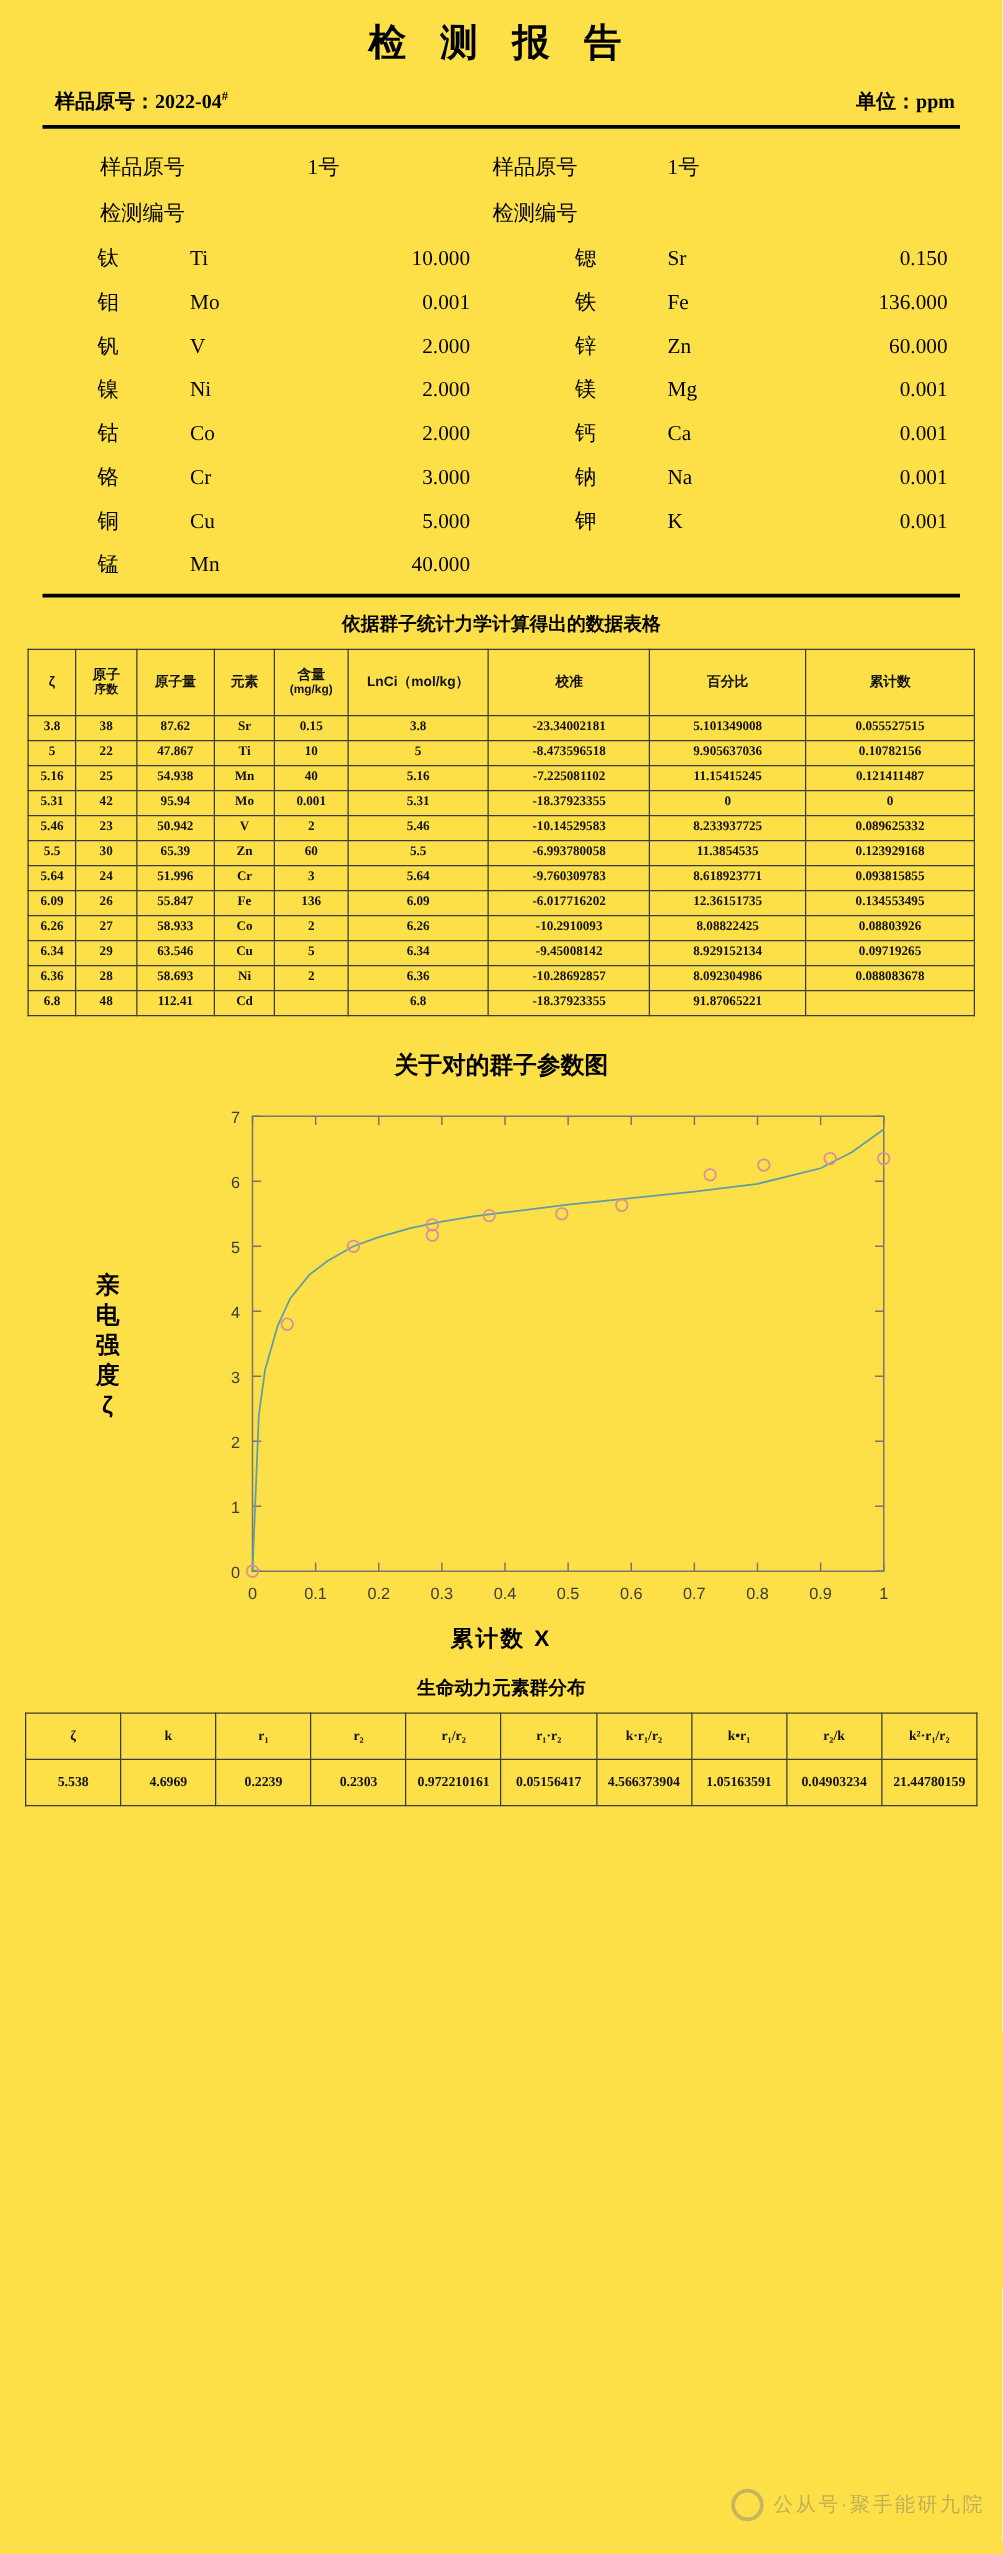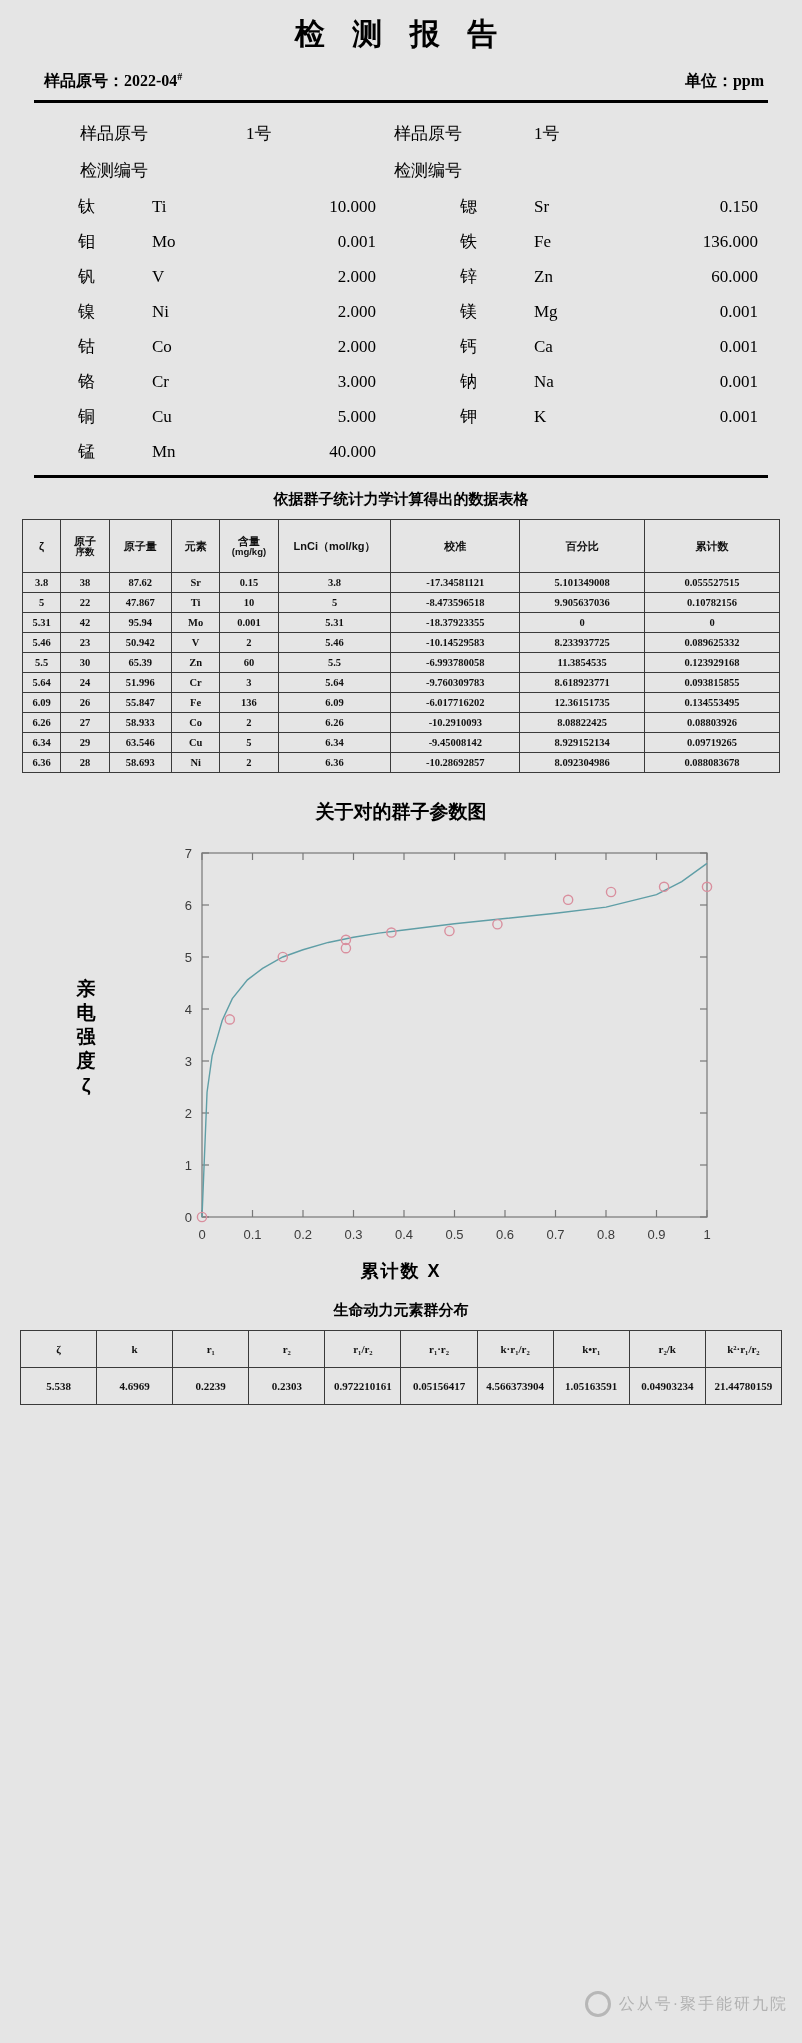--- a/index.html
+++ b/index.html
@@ -2,21 +2,21 @@
 <html><head>
 <meta charset="utf-8">
 <style>
   html,body{margin:0;padding:0;background:#ffffff;}
   body{
     width:802px;
     font-family:"Liberation Serif","DejaVu Serif",serif;
     color:#000;
     -webkit-font-smoothing:antialiased;
   }
-  .page{position:relative;width:802px;height:2043px;overflow:hidden;background:#e5e5e5;}
+  .page{position:relative;width:802px;height:2043px;overflow:hidden;background:#fde047;}
 
   
   .report-title{
     text-align:center;
     font-size:30px;
     font-weight:bold;
     letter-spacing:10px;
     padding-top:14px;
     font-family:"Liberation Serif","DejaVu Serif",serif;
   }
@@ -301,36 +301,47 @@
         </tr>
     </thead>
     <tbody id="data-body">
         <tr>
           <td>3.8</td>
           <td>38</td>
           <td>87.62</td>
           <td>Sr</td>
           <td>0.15</td>
           <td>3.8</td>
-          <td>-17.34581121</td>
+          <td>-23.34002181</td>
           <td>5.101349008</td>
           <td>0.055527515</td>
         </tr>
         <tr>
           <td>5</td>
           <td>22</td>
           <td>47.867</td>
           <td>Ti</td>
           <td>10</td>
           <td>5</td>
           <td>-8.473596518</td>
           <td>9.905637036</td>
           <td>0.10782156</td>
         </tr>
         <tr>
+          <td>5.16</td>
+          <td>25</td>
+          <td>54.938</td>
+          <td>Mn</td>
+          <td>40</td>
+          <td>5.16</td>
+          <td>-7.225081102</td>
+          <td>11.15415245</td>
+          <td>0.121411487</td>
+        </tr>
+        <tr>
           <td>5.31</td>
           <td>42</td>
           <td>95.94</td>
           <td>Mo</td>
           <td>0.001</td>
           <td>5.31</td>
           <td>-18.37923355</td>
           <td>0</td>
           <td>0</td>
         </tr>
@@ -403,20 +414,31 @@
         <tr>
           <td>6.36</td>
           <td>28</td>
           <td>58.693</td>
           <td>Ni</td>
           <td>2</td>
           <td>6.36</td>
           <td>-10.28692857</td>
           <td>8.092304986</td>
           <td>0.088083678</td>
+        </tr>
+        <tr>
+          <td>6.8</td>
+          <td>48</td>
+          <td>112.41</td>
+          <td>Cd</td>
+          <td></td>
+          <td>6.8</td>
+          <td>-18.37923355</td>
+          <td>91.87065221</td>
+          <td></td>
         </tr>
       </tbody>
   </table>
 
   <div class="sec-title big">关于对的群子参数图</div>
 
   <div class="chart-wrap">
     <div class="ylabel" id="ylabel">
         <div>亲</div>
         <div>电</div>

